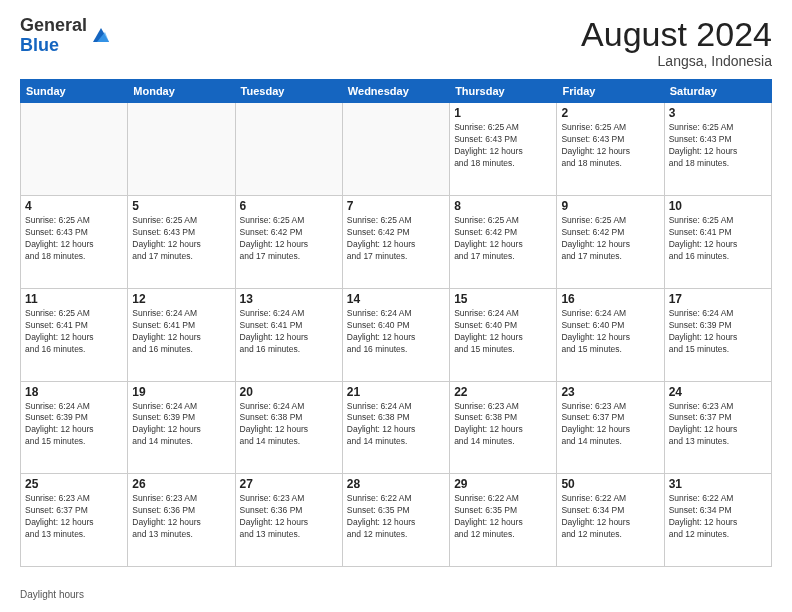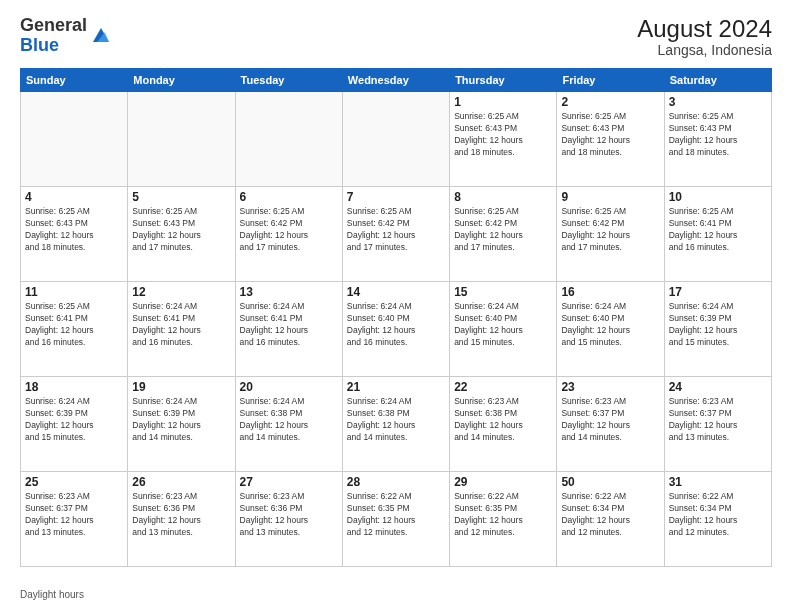--- a/index.html
+++ b/index.html
@@ -36,21 +36,21 @@
     .logo-text .blue { color: #1565c0; margin-top: 28px; }
     .logo-icon {
       width: 24px;
       height: 24px;
       margin-left: 2px;
     }
     .title-block {
       text-align: right;
     }
     .month-year {
-      font-size: 24px;
+      font-size: 34px;
       font-weight: normal;
       color: #222;
       line-height: 1.1;
     }
     .location {
       font-size: 14px;
       color: #444;
     }
     .calendar {
       flex: 1;

